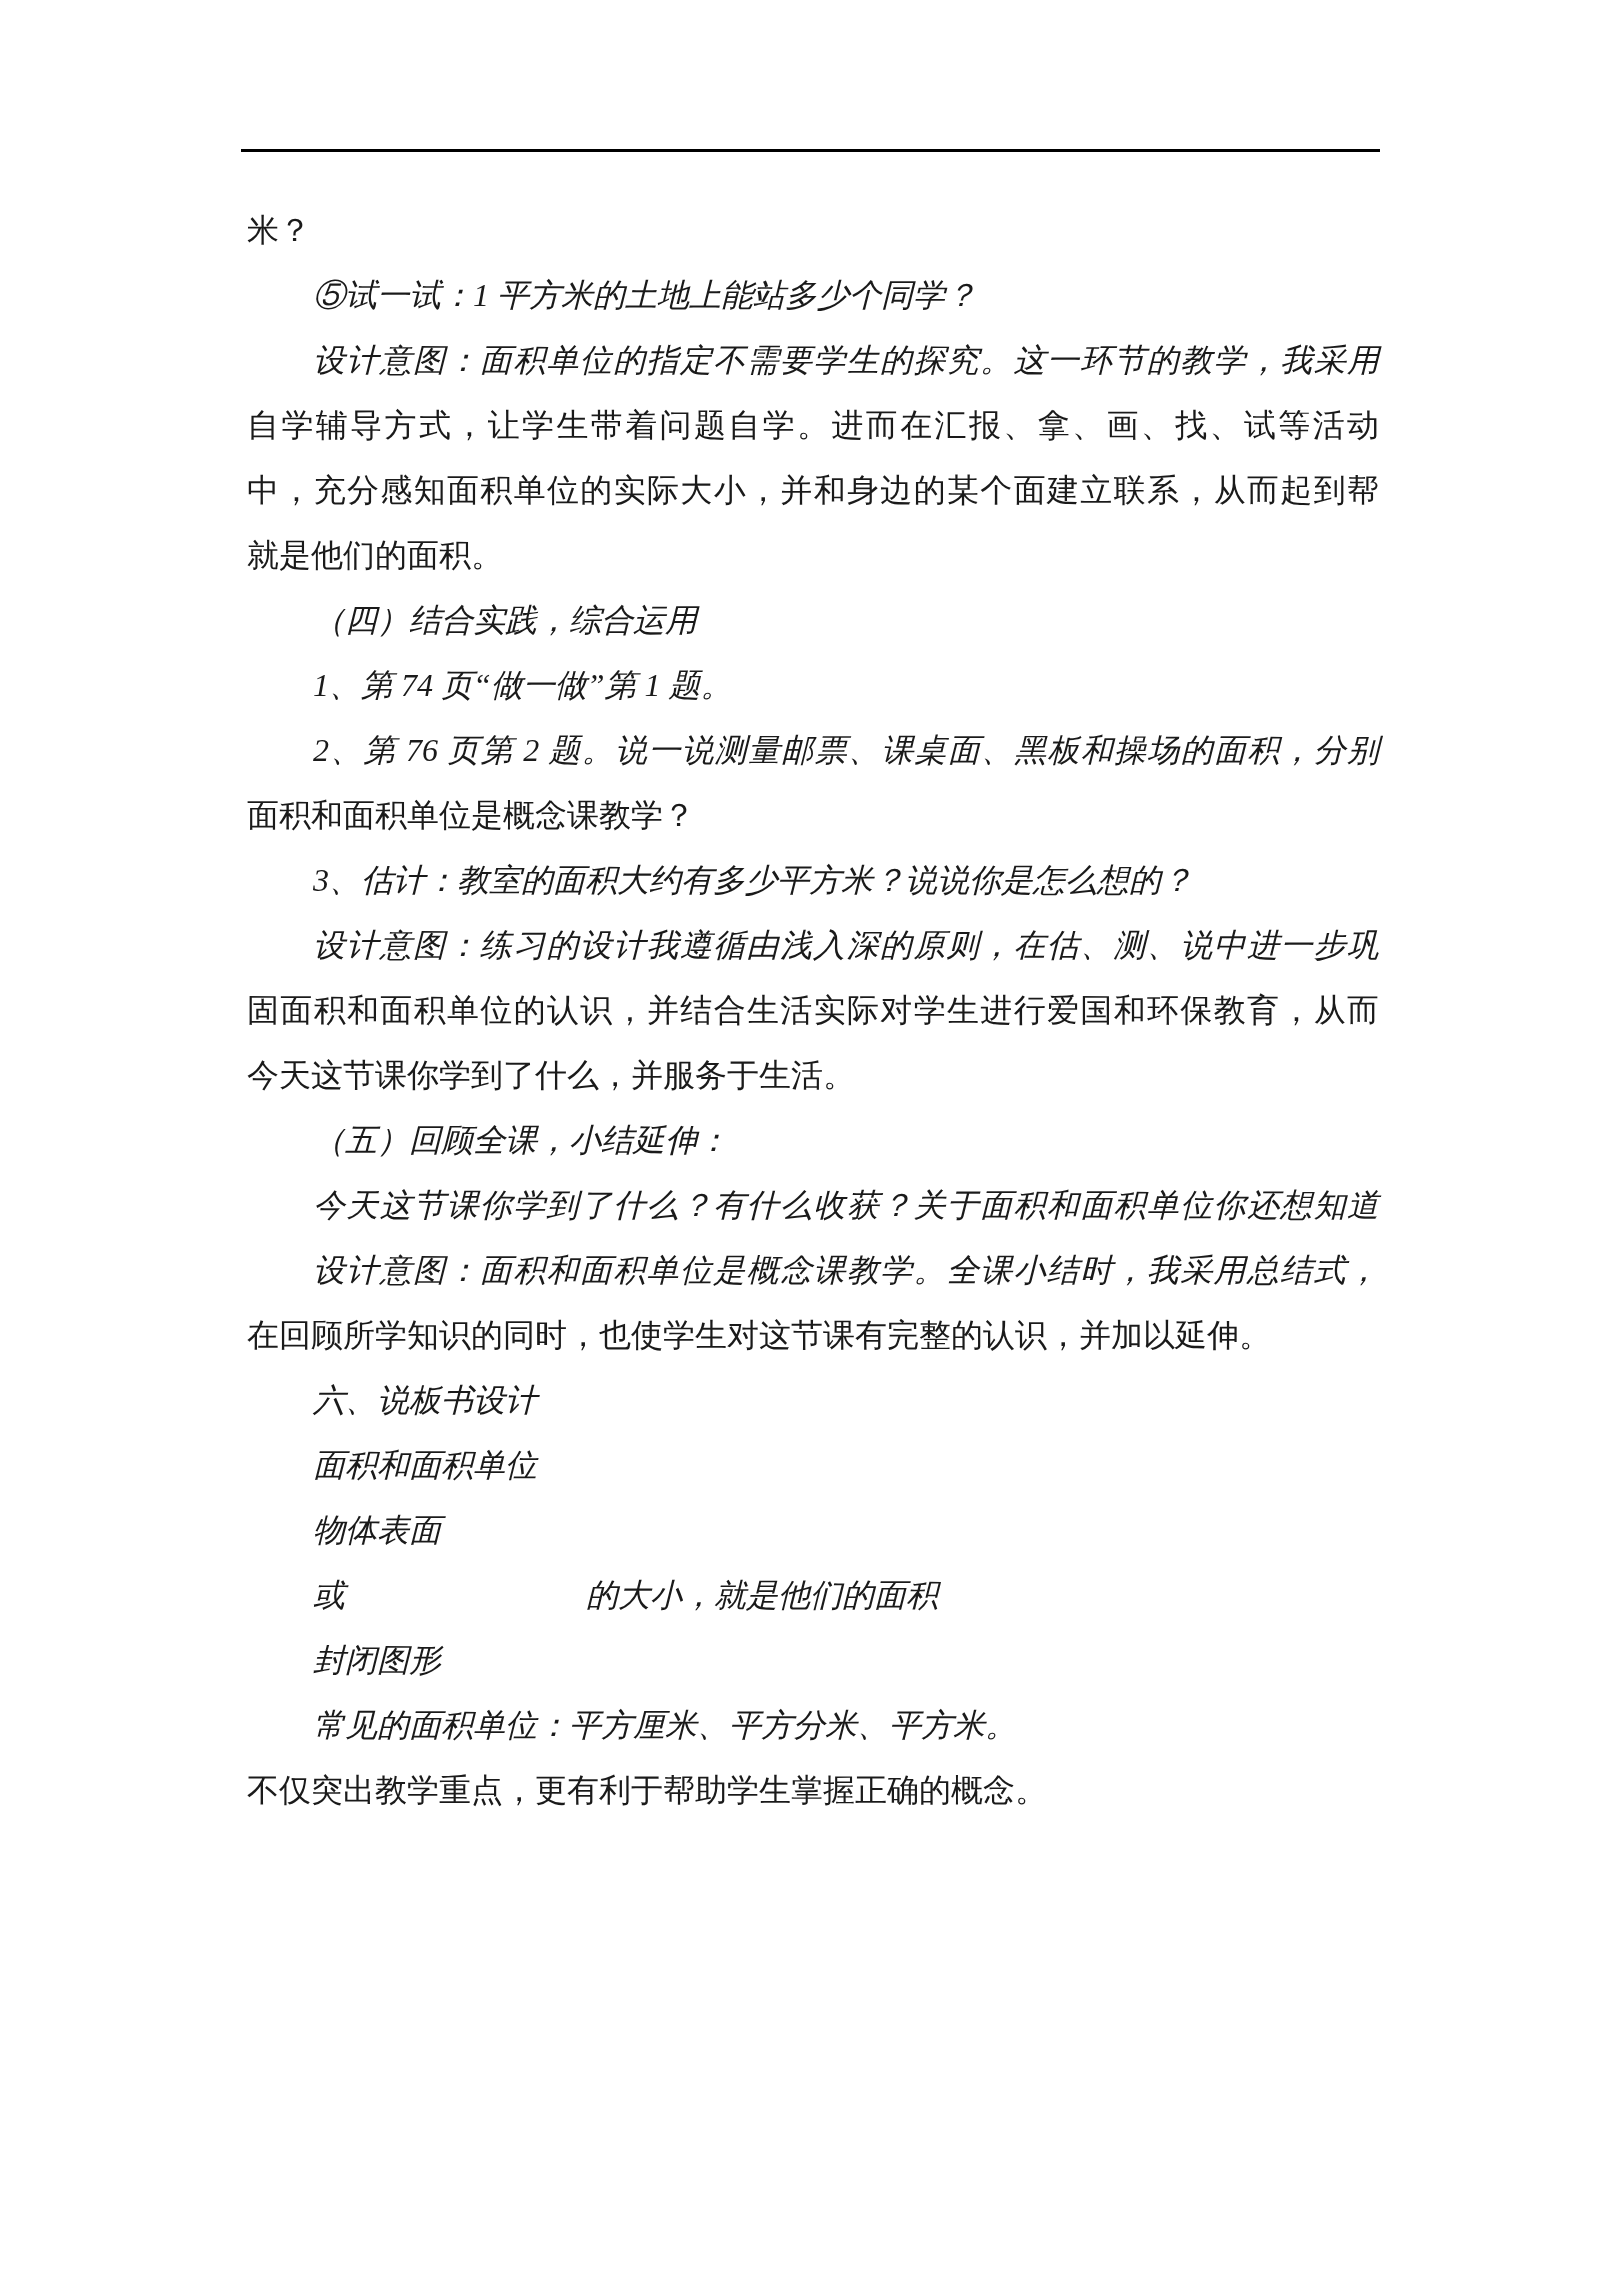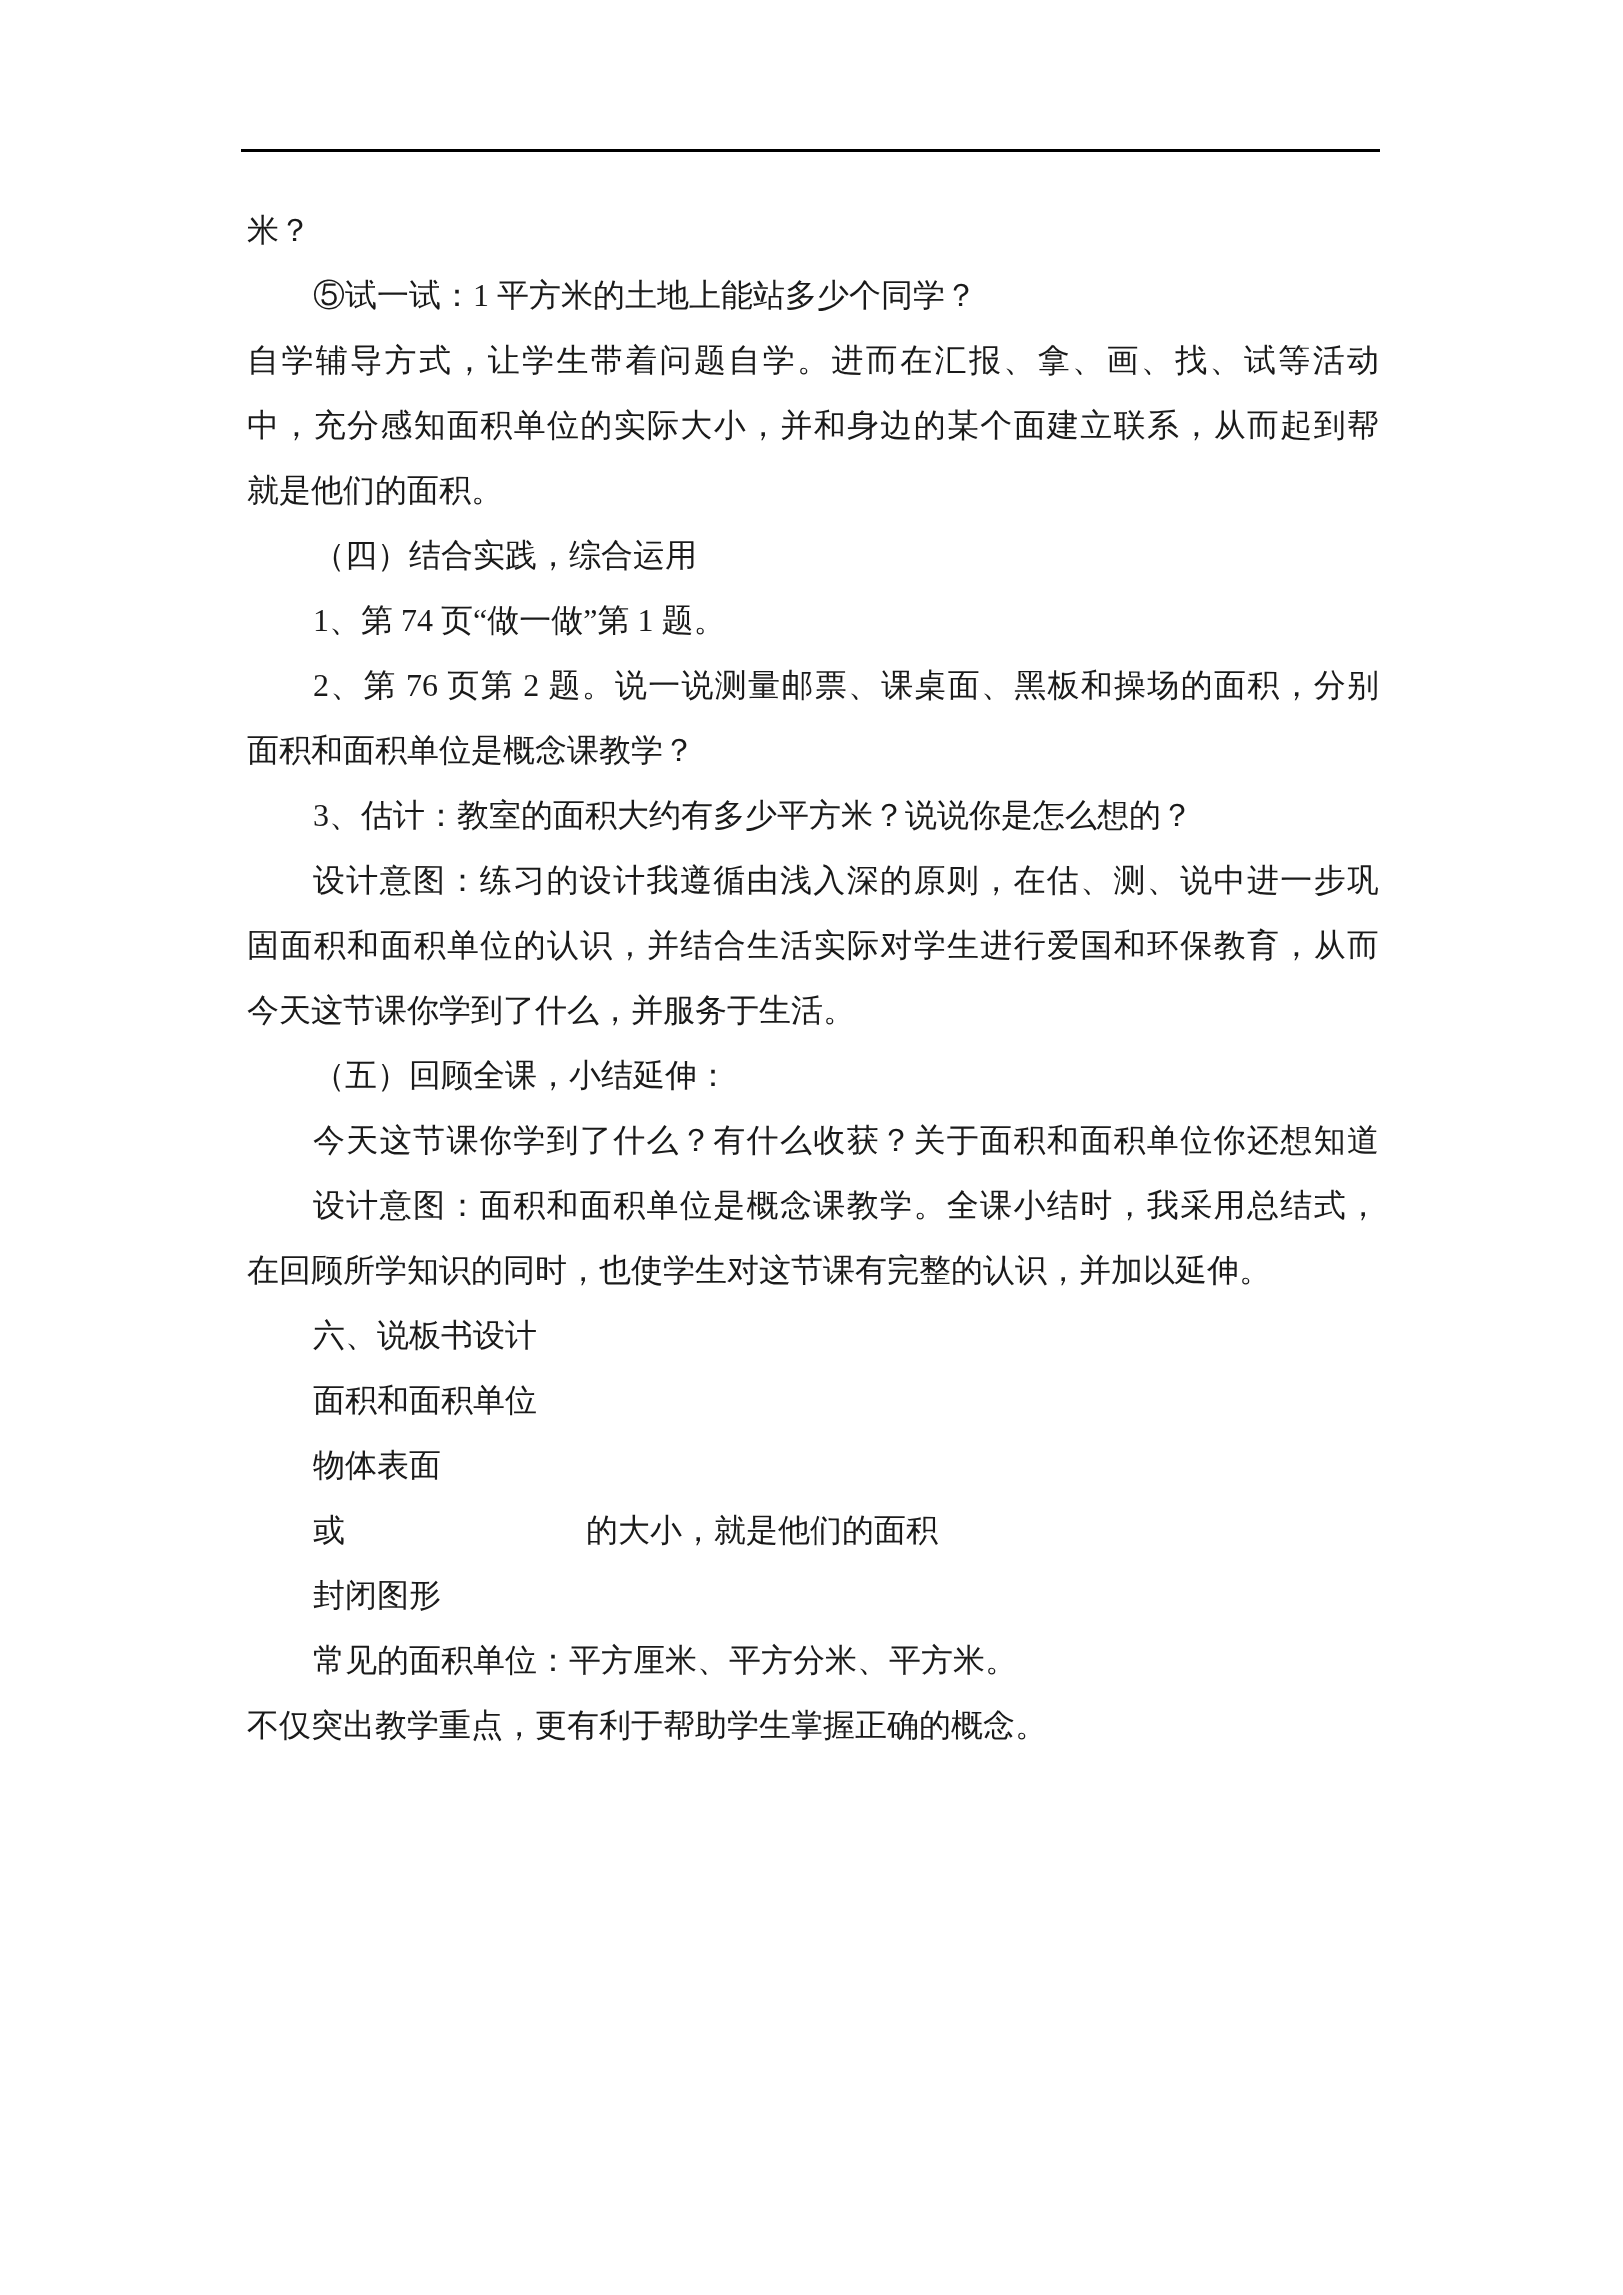--- a/index.html
+++ b/index.html
@@ -32,20 +32,21 @@
   }
   .ln {
     height: 65px;
     line-height: 65px;
     font-size: 32px;
     white-space: nowrap;
     text-align: left;
   }
   .ln.indent {
     padding-left: 66px;
+    font-style: italic;
   }
   .ln.just {
     white-space: normal;
     text-align: justify;
     text-align-last: justify;
     text-justify: inter-character;
   }
   .gap {
     display: inline-block;
     width: 241px;
@@ -54,20 +55,21 @@
 </style>
 </head>
 <body>
 
 <div class="page">
   <div class="header-rule"></div>
 
   <div class="text-block">
     <div class="ln">米？</div>
     <div class="ln indent">⑤试一试：1 平方米的土地上能站多少个同学？</div>
+    <div class="ln indent just">设计意图：面积单位的指定不需要学生的探究。这一环节的教学，我采用</div>
     <div class="ln just">自学辅导方式，让学生带着问题自学。进而在汇报、拿、画、找、试等活动</div>
     <div class="ln just">中，充分感知面积单位的实际大小，并和身边的某个面建立联系，从而起到帮</div>
     <div class="ln">就是他们的面积。</div>
     <div class="ln indent">（四）结合实践，综合运用</div>
     <div class="ln indent">1、第 74 页“做一做”第 1 题。</div>
     <div class="ln indent just">2、第 76 页第 2 题。说一说测量邮票、课桌面、黑板和操场的面积，分别</div>
     <div class="ln">面积和面积单位是概念课教学？</div>
     <div class="ln indent">3、估计：教室的面积大约有多少平方米？说说你是怎么想的？</div>
     <div class="ln indent just">设计意图：练习的设计我遵循由浅入深的原则，在估、测、说中进一步巩</div>
     <div class="ln just">固面积和面积单位的认识，并结合生活实际对学生进行爱国和环保教育，从而</div>

